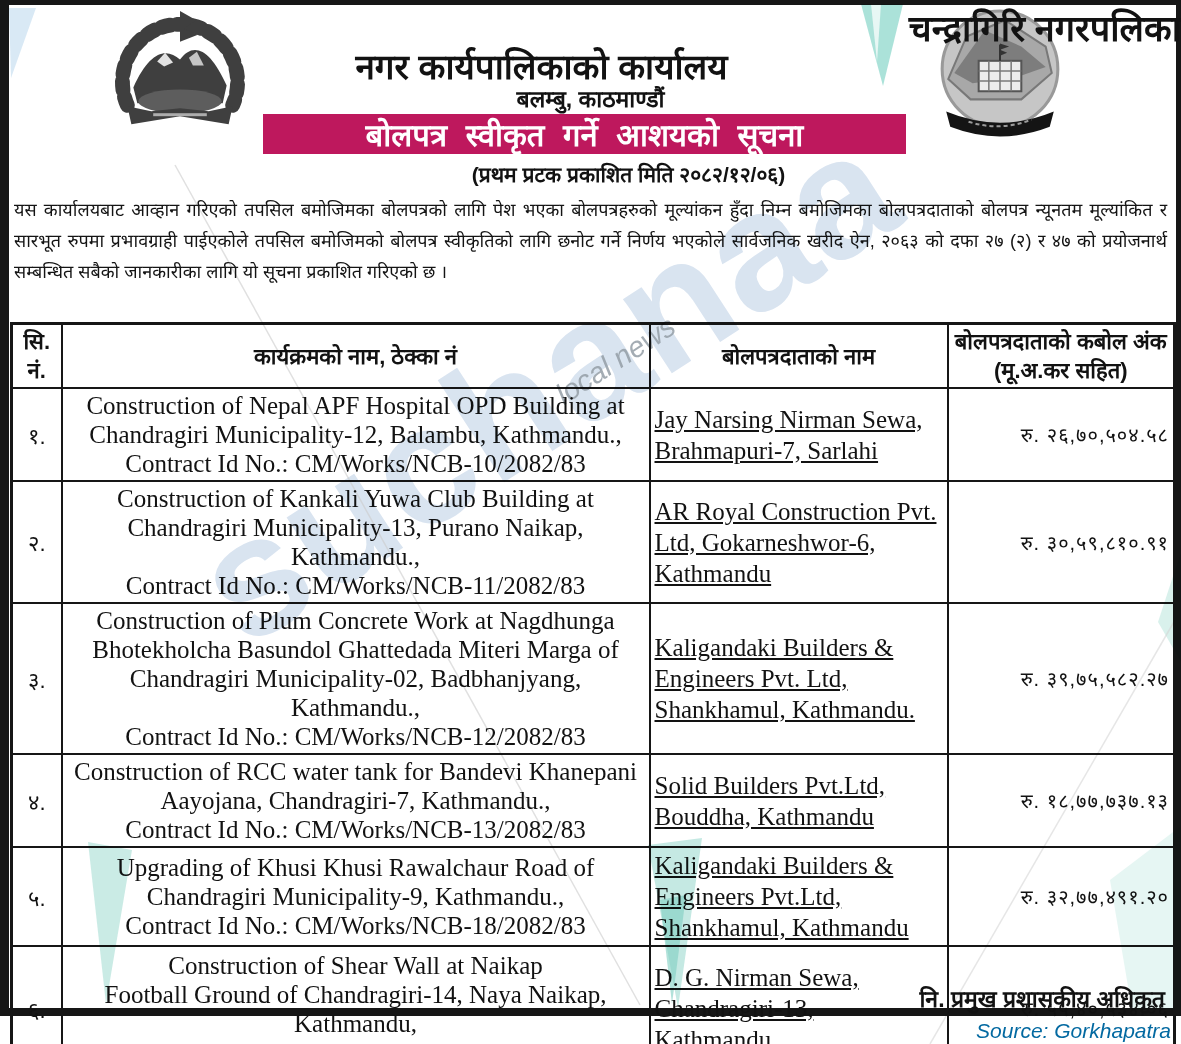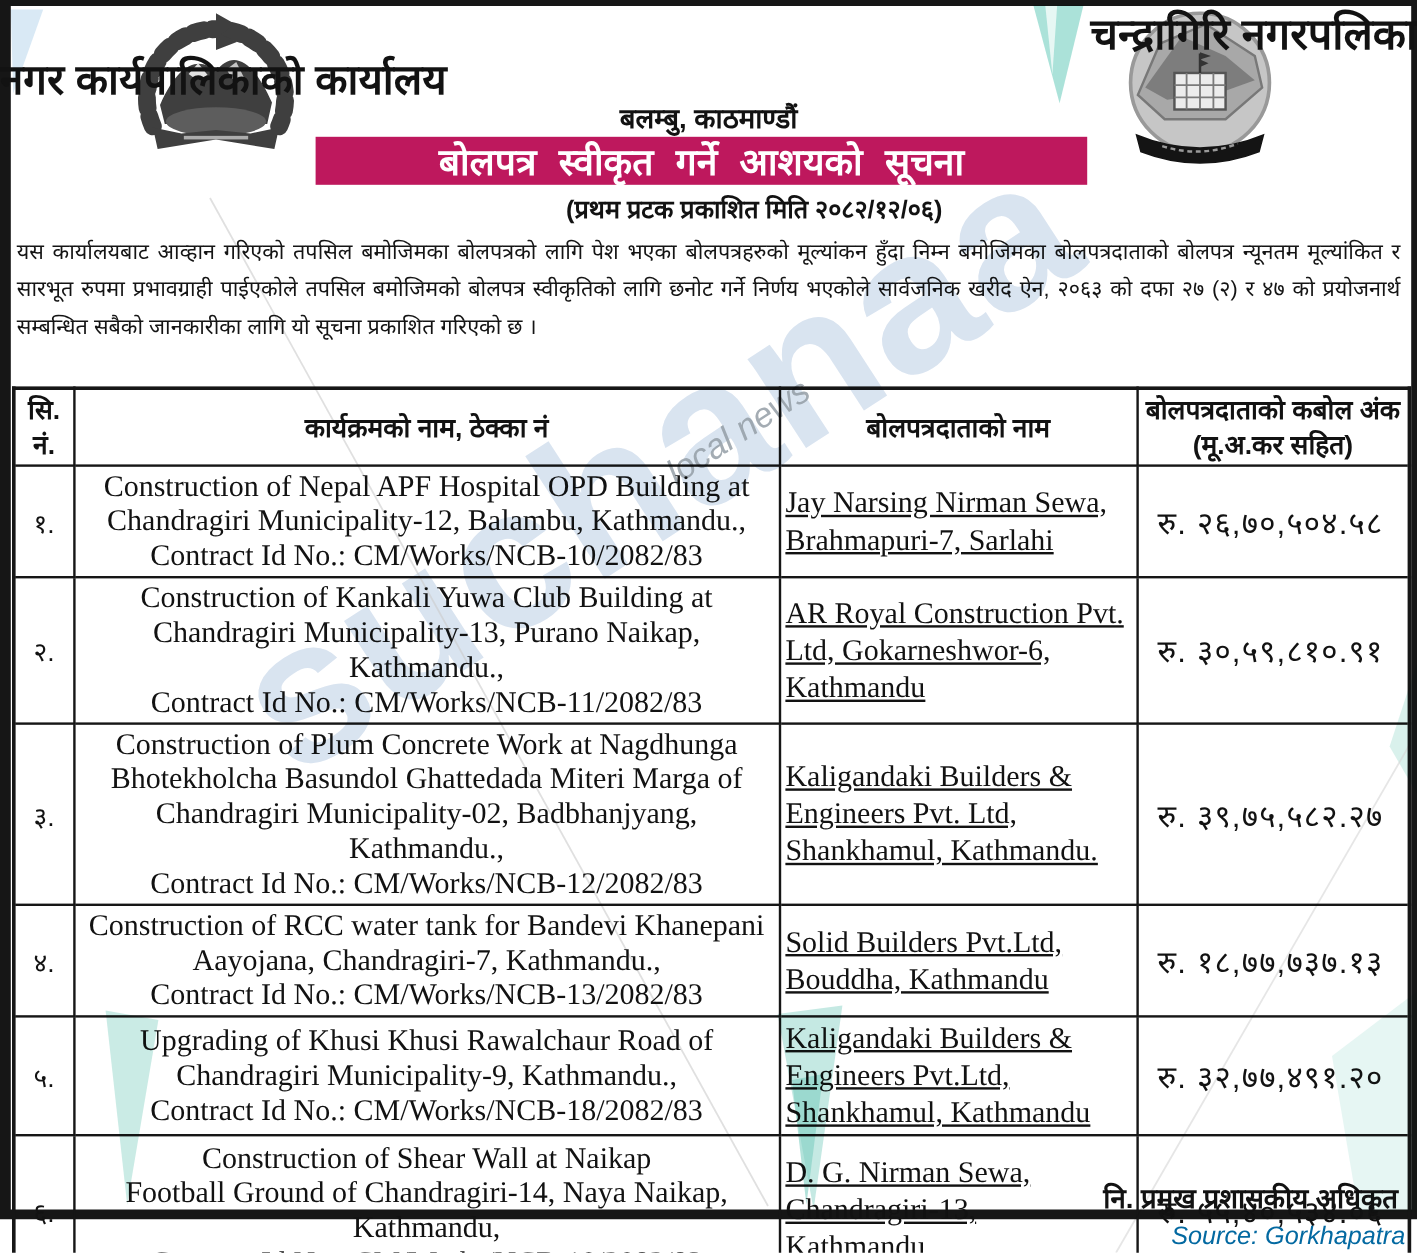--- a/index.html
+++ b/index.html
@@ -15,21 +15,21 @@
     border:5px solid #161616; border-left-width:9px; border-bottom-width:8px;
     z-index:1;
   }
   .content { position:absolute; inset:0; z-index:2; }
 
   
   .emblem-left { position:absolute; left:104px; top:8px; width:152px; height:134px; }
   .seal-right  { position:absolute; left:932px; top:6px; width:136px; height:136px; }
   .title-1 { position:absolute; left:0; width:1181px; top:10px; text-align:right;
              font-family:"Liberation Sans", sans-serif; font-weight:bold; font-size:36px; line-height:38px; }
-  .title-2 { position:absolute; left:0; width:1083px; top:48px; text-align:left;
+  .title-2 { position:absolute; left:0; width:1083px; top:48px; text-align:center;
              font-family:"Liberation Sans", sans-serif; font-weight:bold; font-size:35px; line-height:37px; }
   .title-3 { position:absolute; left:0; width:1181px; top:86px; text-align:center;
              font-family:"Liberation Sans", sans-serif; font-weight:bold; font-size:23px; line-height:26px; }
   .banner {
     position:absolute; left:263px; top:114px; width:643px; height:40px;
     background:#be185d; color:#ffffff; display:flex; align-items:center; justify-content:center;
     font-family:Liberation Mono, monospace; font-weight:bold; font-size:31px;
   }
   .date-line { position:absolute; left:0; width:1181px; top:160px; text-align:center;
              font-family:"Liberation Sans", sans-serif; font-weight:bold; font-size:21px;padding-left:38px; }
@@ -52,21 +52,21 @@
   tr.h-row { height:62px; }
   tr.r1{height:89px} tr.r2{height:90px} tr.r3{height:115px}
   tr.r4{height:88px} tr.r5{height:90px} tr.r6{height:126px}
   .notice-table th {
     font-family:"Liberation Sans", sans-serif; font-weight:bold; font-size:22px;
     line-height:29px; text-align:center;
   }
   td.sn { font-family:"Liberation Sans", sans-serif; font-size:22px; text-align:center; }
   td.work { font-size:25px; line-height:29px; text-align:center;margin-top:48px; }
   td.bidder { font-size:25px; line-height:31px; text-align:left;text-decoration:underline; }
-  td.amt { font-family:"Liberation Sans", sans-serif; font-size:26px; text-align:left; padding-left:16px; letter-spacing:1px; }
+  td.amt { font-family:"Liberation Sans", sans-serif; font-size:20px; text-align:right; padding-left:16px; letter-spacing:1px; }
   .preline { white-space:pre-line; }
 
   
   .signatory { position:absolute; right:16px; top:982px;
     font-family:Liberation Sans, sans-serif; font-weight:bold; font-size:23px; }
   .source-credit { position:absolute; right:10px; top:1019px;
     font-family:"Liberation Sans", sans-serif; font-style:italic; font-size:21px; color:#0369a1; }
 
   
   .wm-layer { position:absolute; inset:0; z-index:5; pointer-events:none; mix-blend-mode:multiply; }

